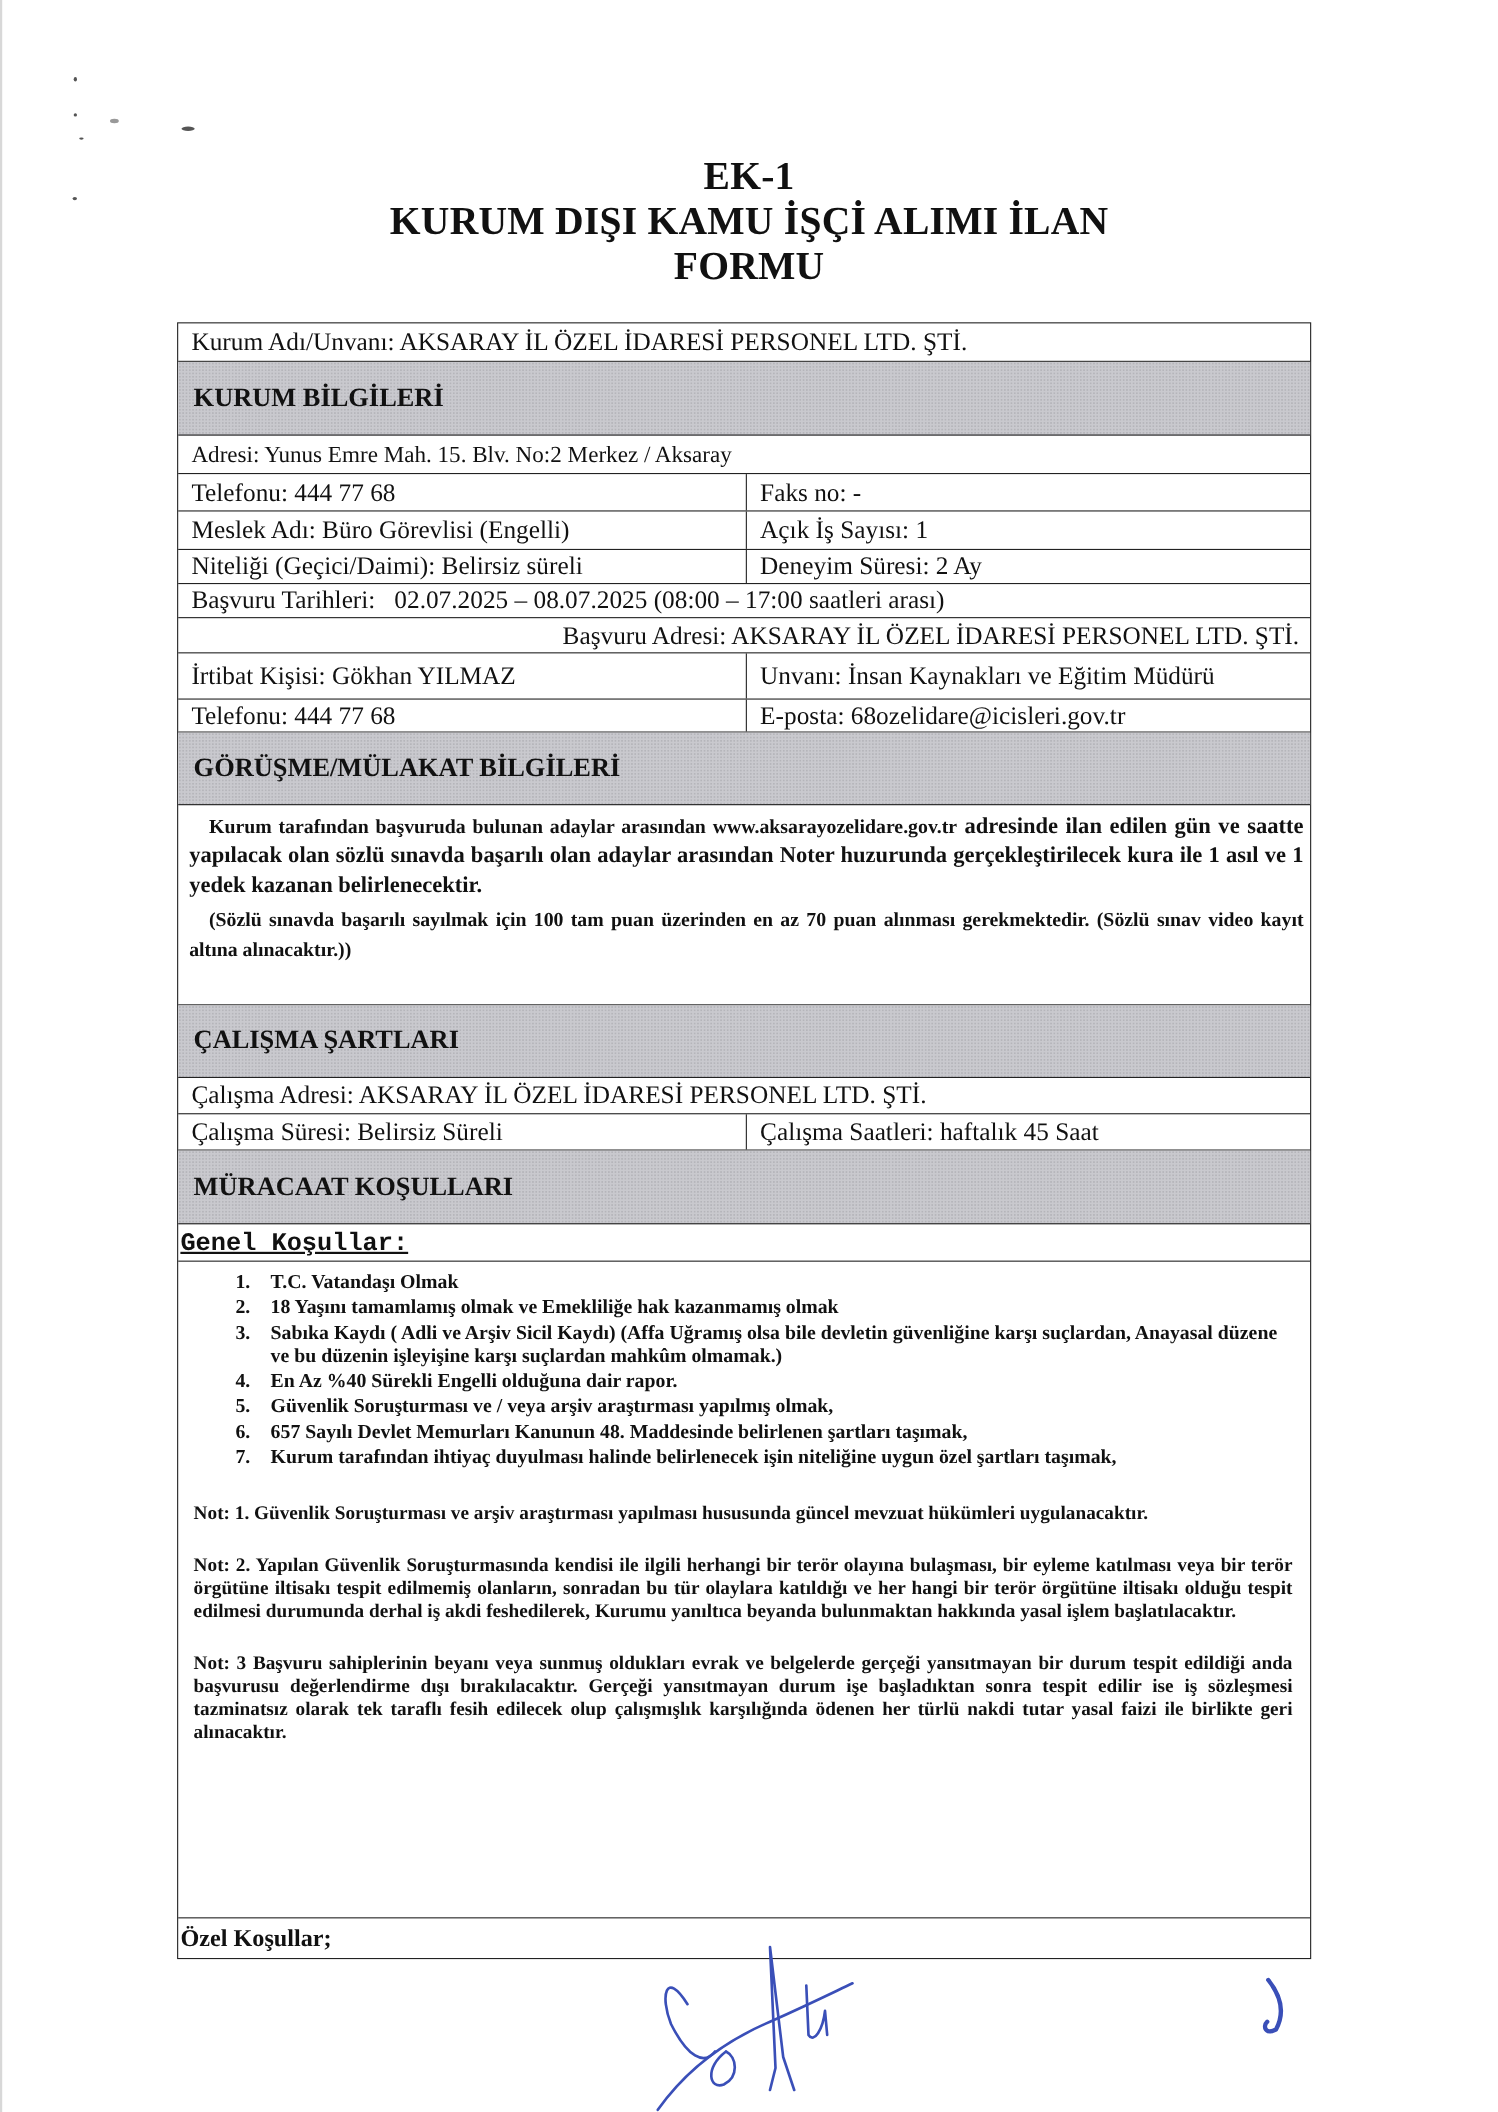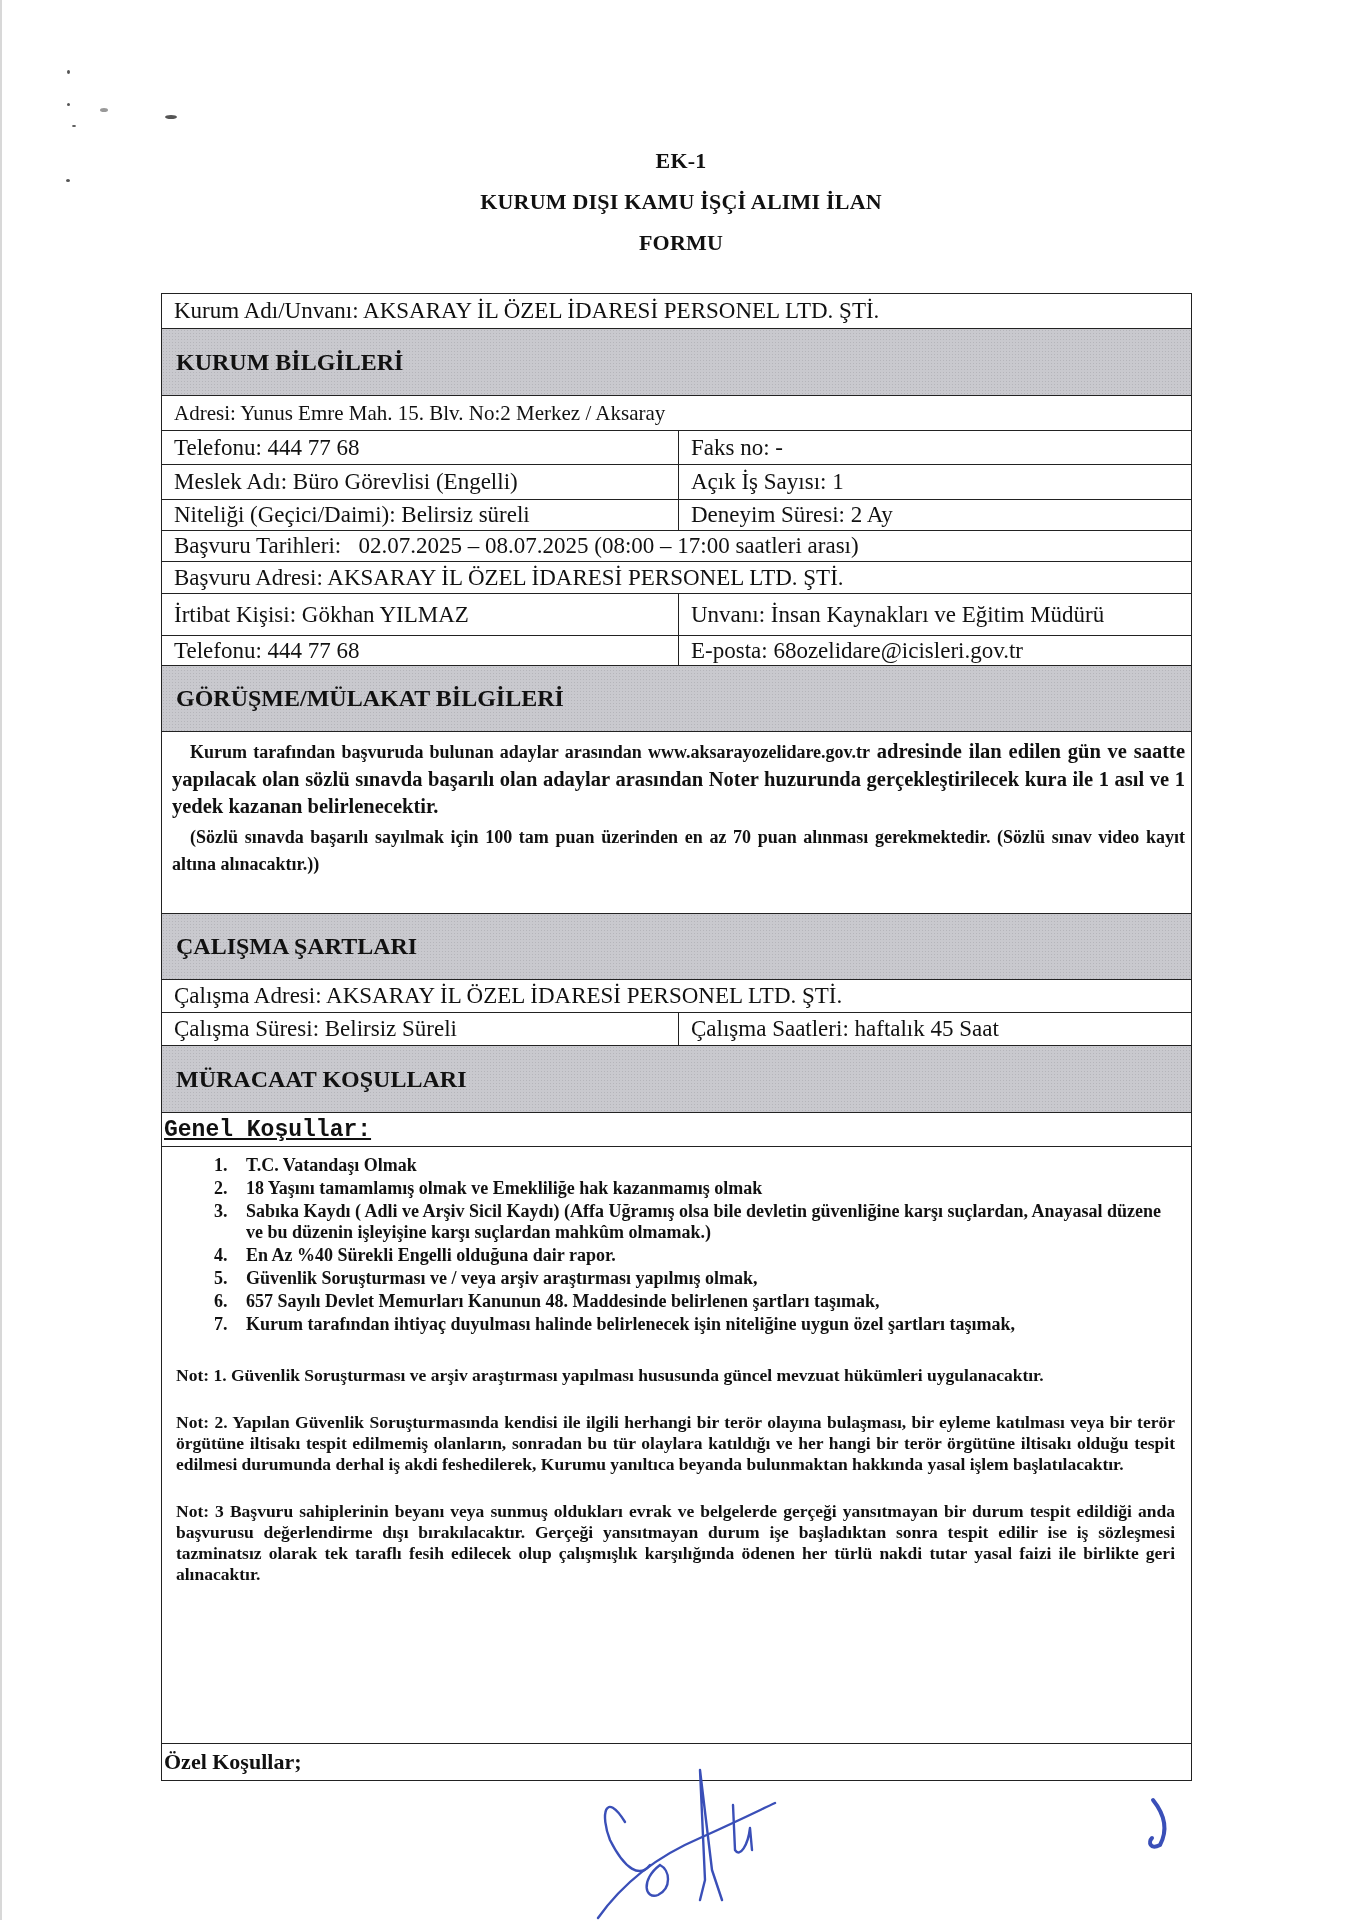--- a/index.html
+++ b/index.html
@@ -5,21 +5,21 @@
   html, body { margin: 0; padding: 0; }
   body {
     width: 1362px; height: 1920px; position: relative; overflow: hidden;
     background: #ffffff; color: #111;
     font-family: "Liberation Serif", "DejaVu Serif", serif;
   }
   .edge { position: absolute; left: 0; top: 0; width: 2px; height: 1920px; background: #d8d8d8; }
   .specks span { position: absolute; background: #555; border-radius: 50%; }
   .title {
     position: absolute; left: 0; width: 1362px; text-align: center;
-    font-weight: bold; font-size: 22px; line-height: 41px; letter-spacing: 0.2px;
+    font-weight: bold; font-size: 36px; line-height: 41px; letter-spacing: 0.2px;
   }
   .table {
     position: absolute; left: 161px; top: 293px; width: 1031px;
     border: 1.5px solid #222; box-sizing: border-box;
   }
   .row { display: flex; border-bottom: 1.5px solid #222; box-sizing: border-box; }
   .row:last-child { border-bottom: none; }
   .hdr {
     background-color: #c9c9ce;
     background-image: radial-gradient(#b5b5ba 0.7px, transparent 0.8px);
@@ -80,21 +80,21 @@
     <div class="cell c-left">Meslek Adı: Büro Görevlisi (Engelli)</div>
     <div class="cell c-right">Açık İş Sayısı: 1</div>
   </div>
   <div class="row" style="height:31px;">
     <div class="cell c-left">Niteliği (Geçici/Daimi): Belirsiz süreli</div>
     <div class="cell c-right">Deneyim Süresi: 2 Ay</div>
   </div>
   <div class="row" style="height:31px;">
       <div class="cell" style="white-space:pre;">Başvuru Tarihleri:   02.07.2025 – 08.07.2025 (08:00 – 17:00 saatleri arası)</div>
     </div>
-  <div class="row" style="height:32px;">
+  <div class="row" style="height:32px;justify-content:flex-end;">
       <div class="cell">Başvuru Adresi: AKSARAY İL ÖZEL İDARESİ PERSONEL LTD. ŞTİ.</div>
     </div>
   <div class="row" style="height:42px;text-align:right;">
     <div class="cell c-left">İrtibat Kişisi: Gökhan YILMAZ</div>
     <div class="cell c-right">Unvanı: İnsan Kaynakları ve Eğitim Müdürü</div>
   </div>
   <div class="row" style="height:30px;">
     <div class="cell c-left">Telefonu: 444 77 68</div>
     <div class="cell c-right">
       <span style="white-space:pre;">E-posta: </span>

